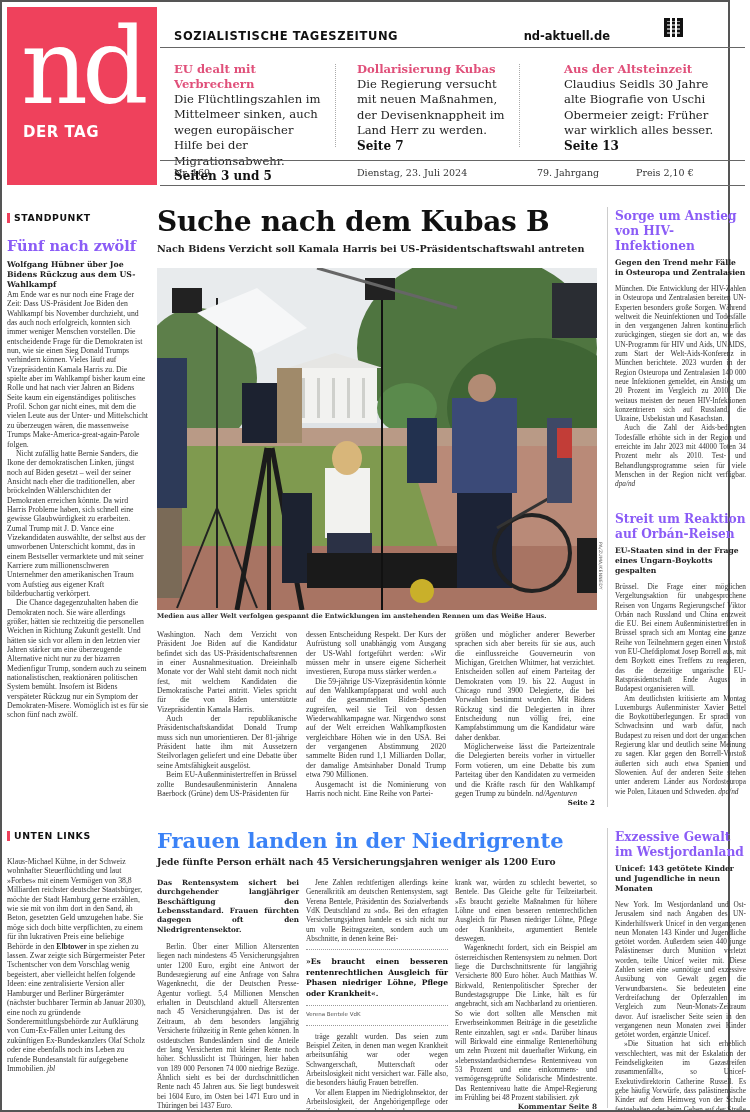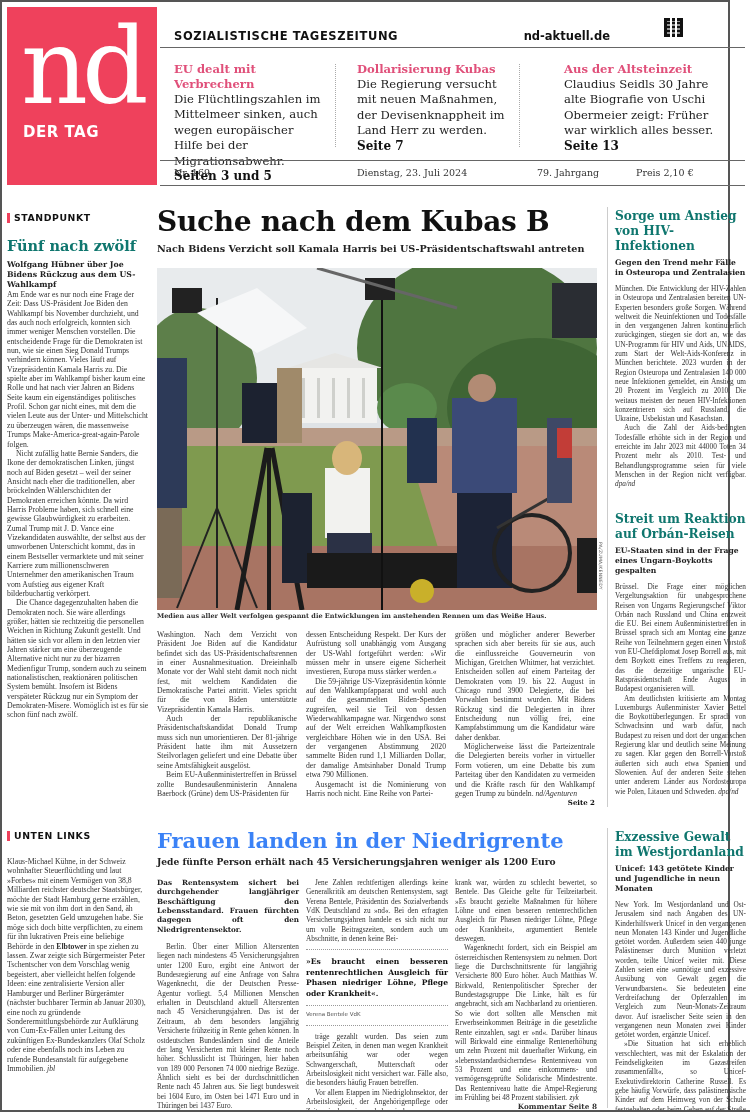--- a/index.html
+++ b/index.html
@@ -35,21 +35,21 @@
   .rule2 { position: absolute; left: 158px; top: 158px; width: 585px; height: 1px; background: #666; }
   .infobar { position: absolute; left: 172px; top: 165px; width: 560px; font-size: 9.5px; color: #333; }
   .infobar span { position: absolute; top: 0; white-space: nowrap; }
   .rule3 { position: absolute; left: 158px; top: 183px; width: 585px; height: 1px; background: #666; }
 
   
   .seclabel { font-family: "DejaVu Sans", sans-serif; font-weight: bold; font-size: 9.3px; letter-spacing: 0.6px; color: #111; display: flex; align-items: center; }
   .seclabel .bar { display: inline-block; width: 3px; height: 10px; background: #ef415c; margin-right: 4px; }
 
   .col { position: absolute; }
-  .h2 { font-family: "DejaVu Serif", serif; font-weight: bold; color: #0f766e; }
+  .h2 { font-family: "DejaVu Serif", serif; font-weight: bold; color: #8b5cf6; }
   .dek { font-family: "DejaVu Serif", serif; font-weight: bold; color: #222; }
   .txt { font-family: "Liberation Serif", serif; color: #333; text-align: justify; hyphens: auto; }
   .txt p { text-indent: 9px; }
   .txt p:first-child { text-indent: 0; }
   .src { font-style: italic; }
 
   
   #standpunkt { left: 5px; top: 210px; width: 142px; }
   #standpunkt .h2 { font-size: 14.5px; margin-top: 14px; line-height: 18px; }
   #standpunkt .dek { font-size: 7.8px; line-height: 10px; margin-top: 5px; }

